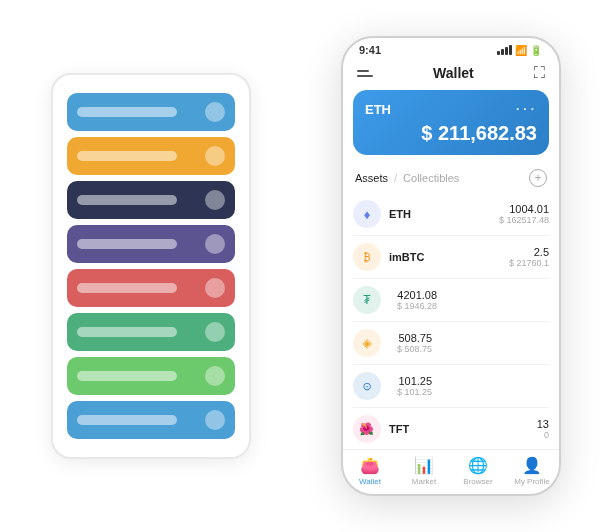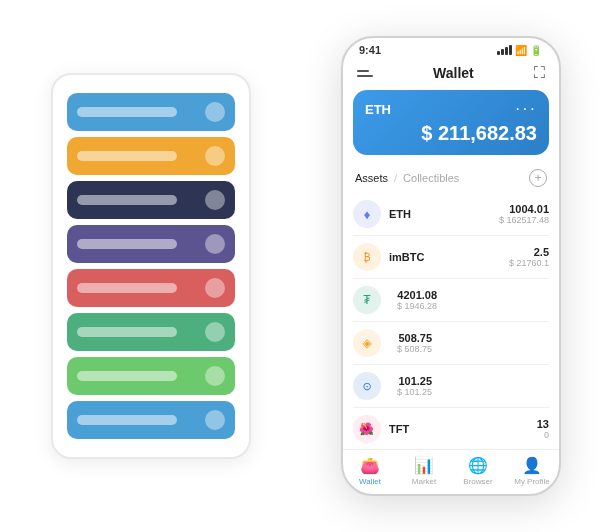--- a/index.html
+++ b/index.html
@@ -162,21 +162,21 @@
       margin-right: 8px;
       display: flex;
       align-items: center;
       justify-content: center;
       font-size: 14px;
       flex-shrink: 0;
     }
     .asset-name-col { flex: 1; }
     .asset-name { font-size: 11px; font-weight: 600; color: #222; }
     .asset-values { text-align: right; }
-    .asset-amount { font-size: 11px; font-weight: 700; color: #222; }
+    .asset-amount { font-size: 11px; font-weight: 400; color: #222; }
     .asset-usd { font-size: 9px; color: #aaa; margin-left: 8px; }
 
     
     .logo-eth { background: #627eea22; color: #627eea; font-size: 13px; }
     .logo-imbtc { background: #f7931a22; color: #f7931a; font-size: 10px; }
     .logo-usdt { background: #26a17b22; color: #26a17b; font-size: 12px; }
     .logo-dai { background: #f5a62322; color: #f5a623; font-size: 12px; }
     .logo-usdc { background: #2775ca22; color: #2775ca; font-size: 11px; }
     .logo-tft { background: #ff6b9d22; color: #ff6b9d; font-size: 12px; }
 

